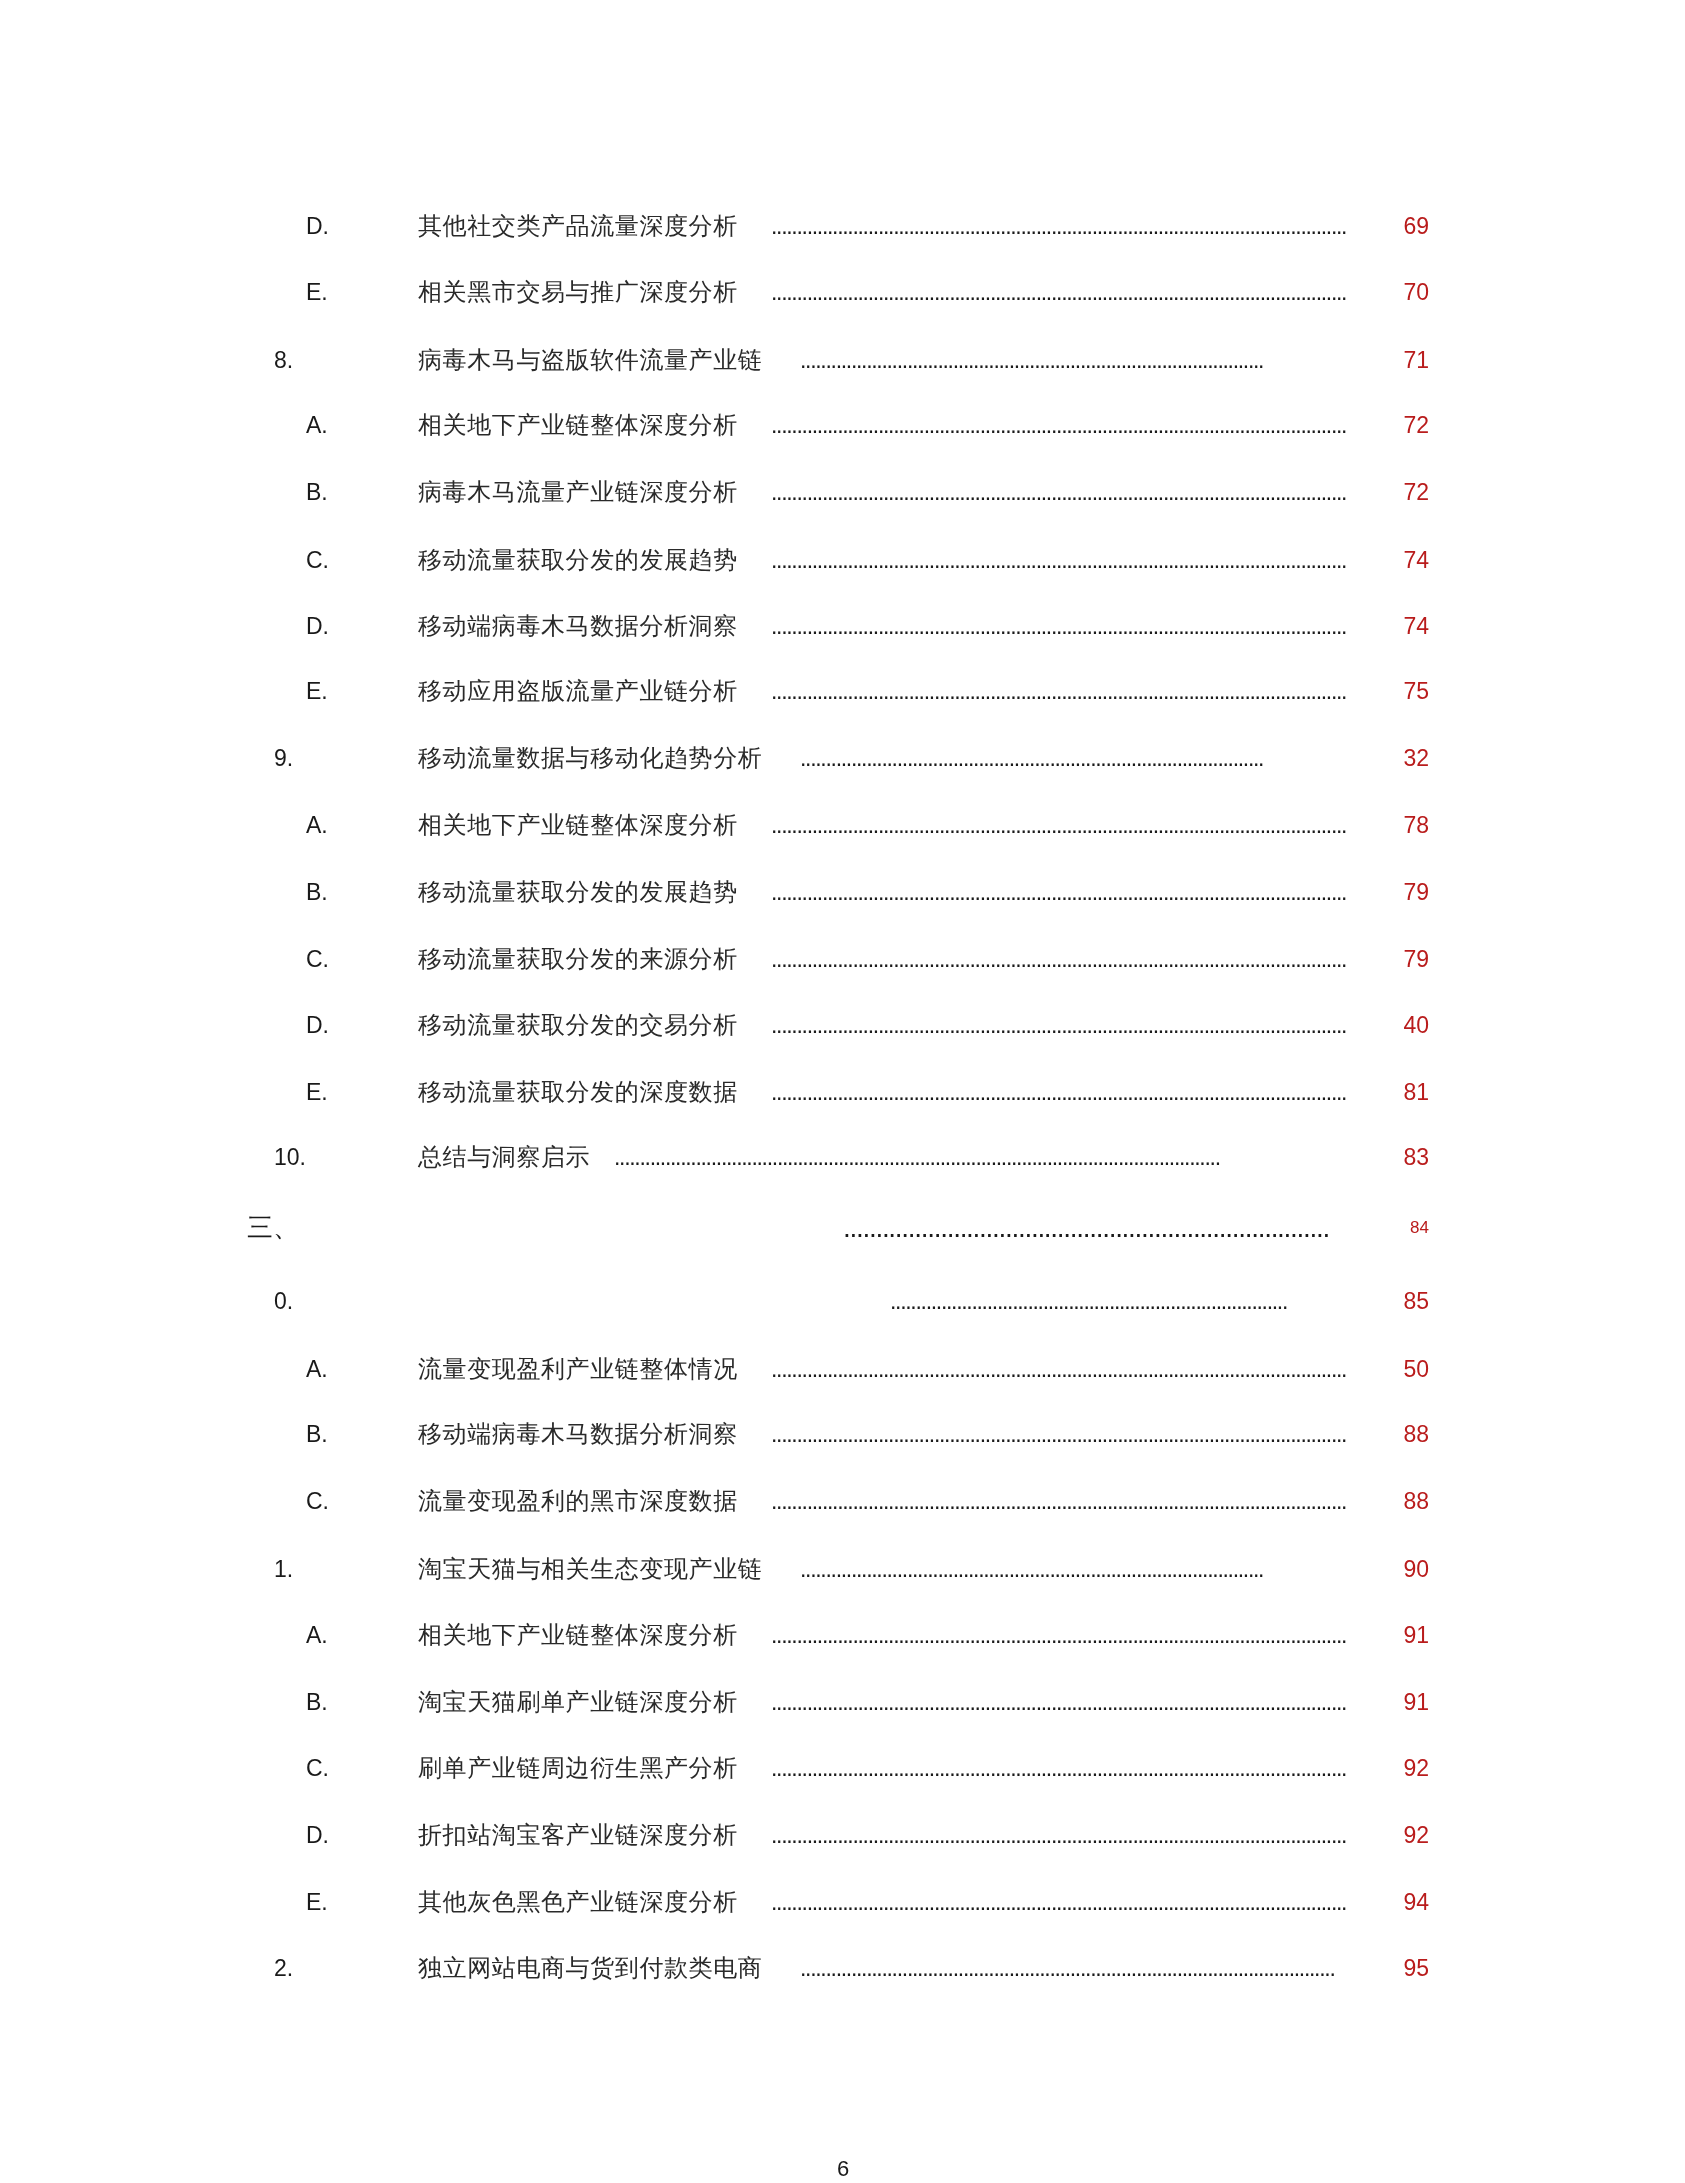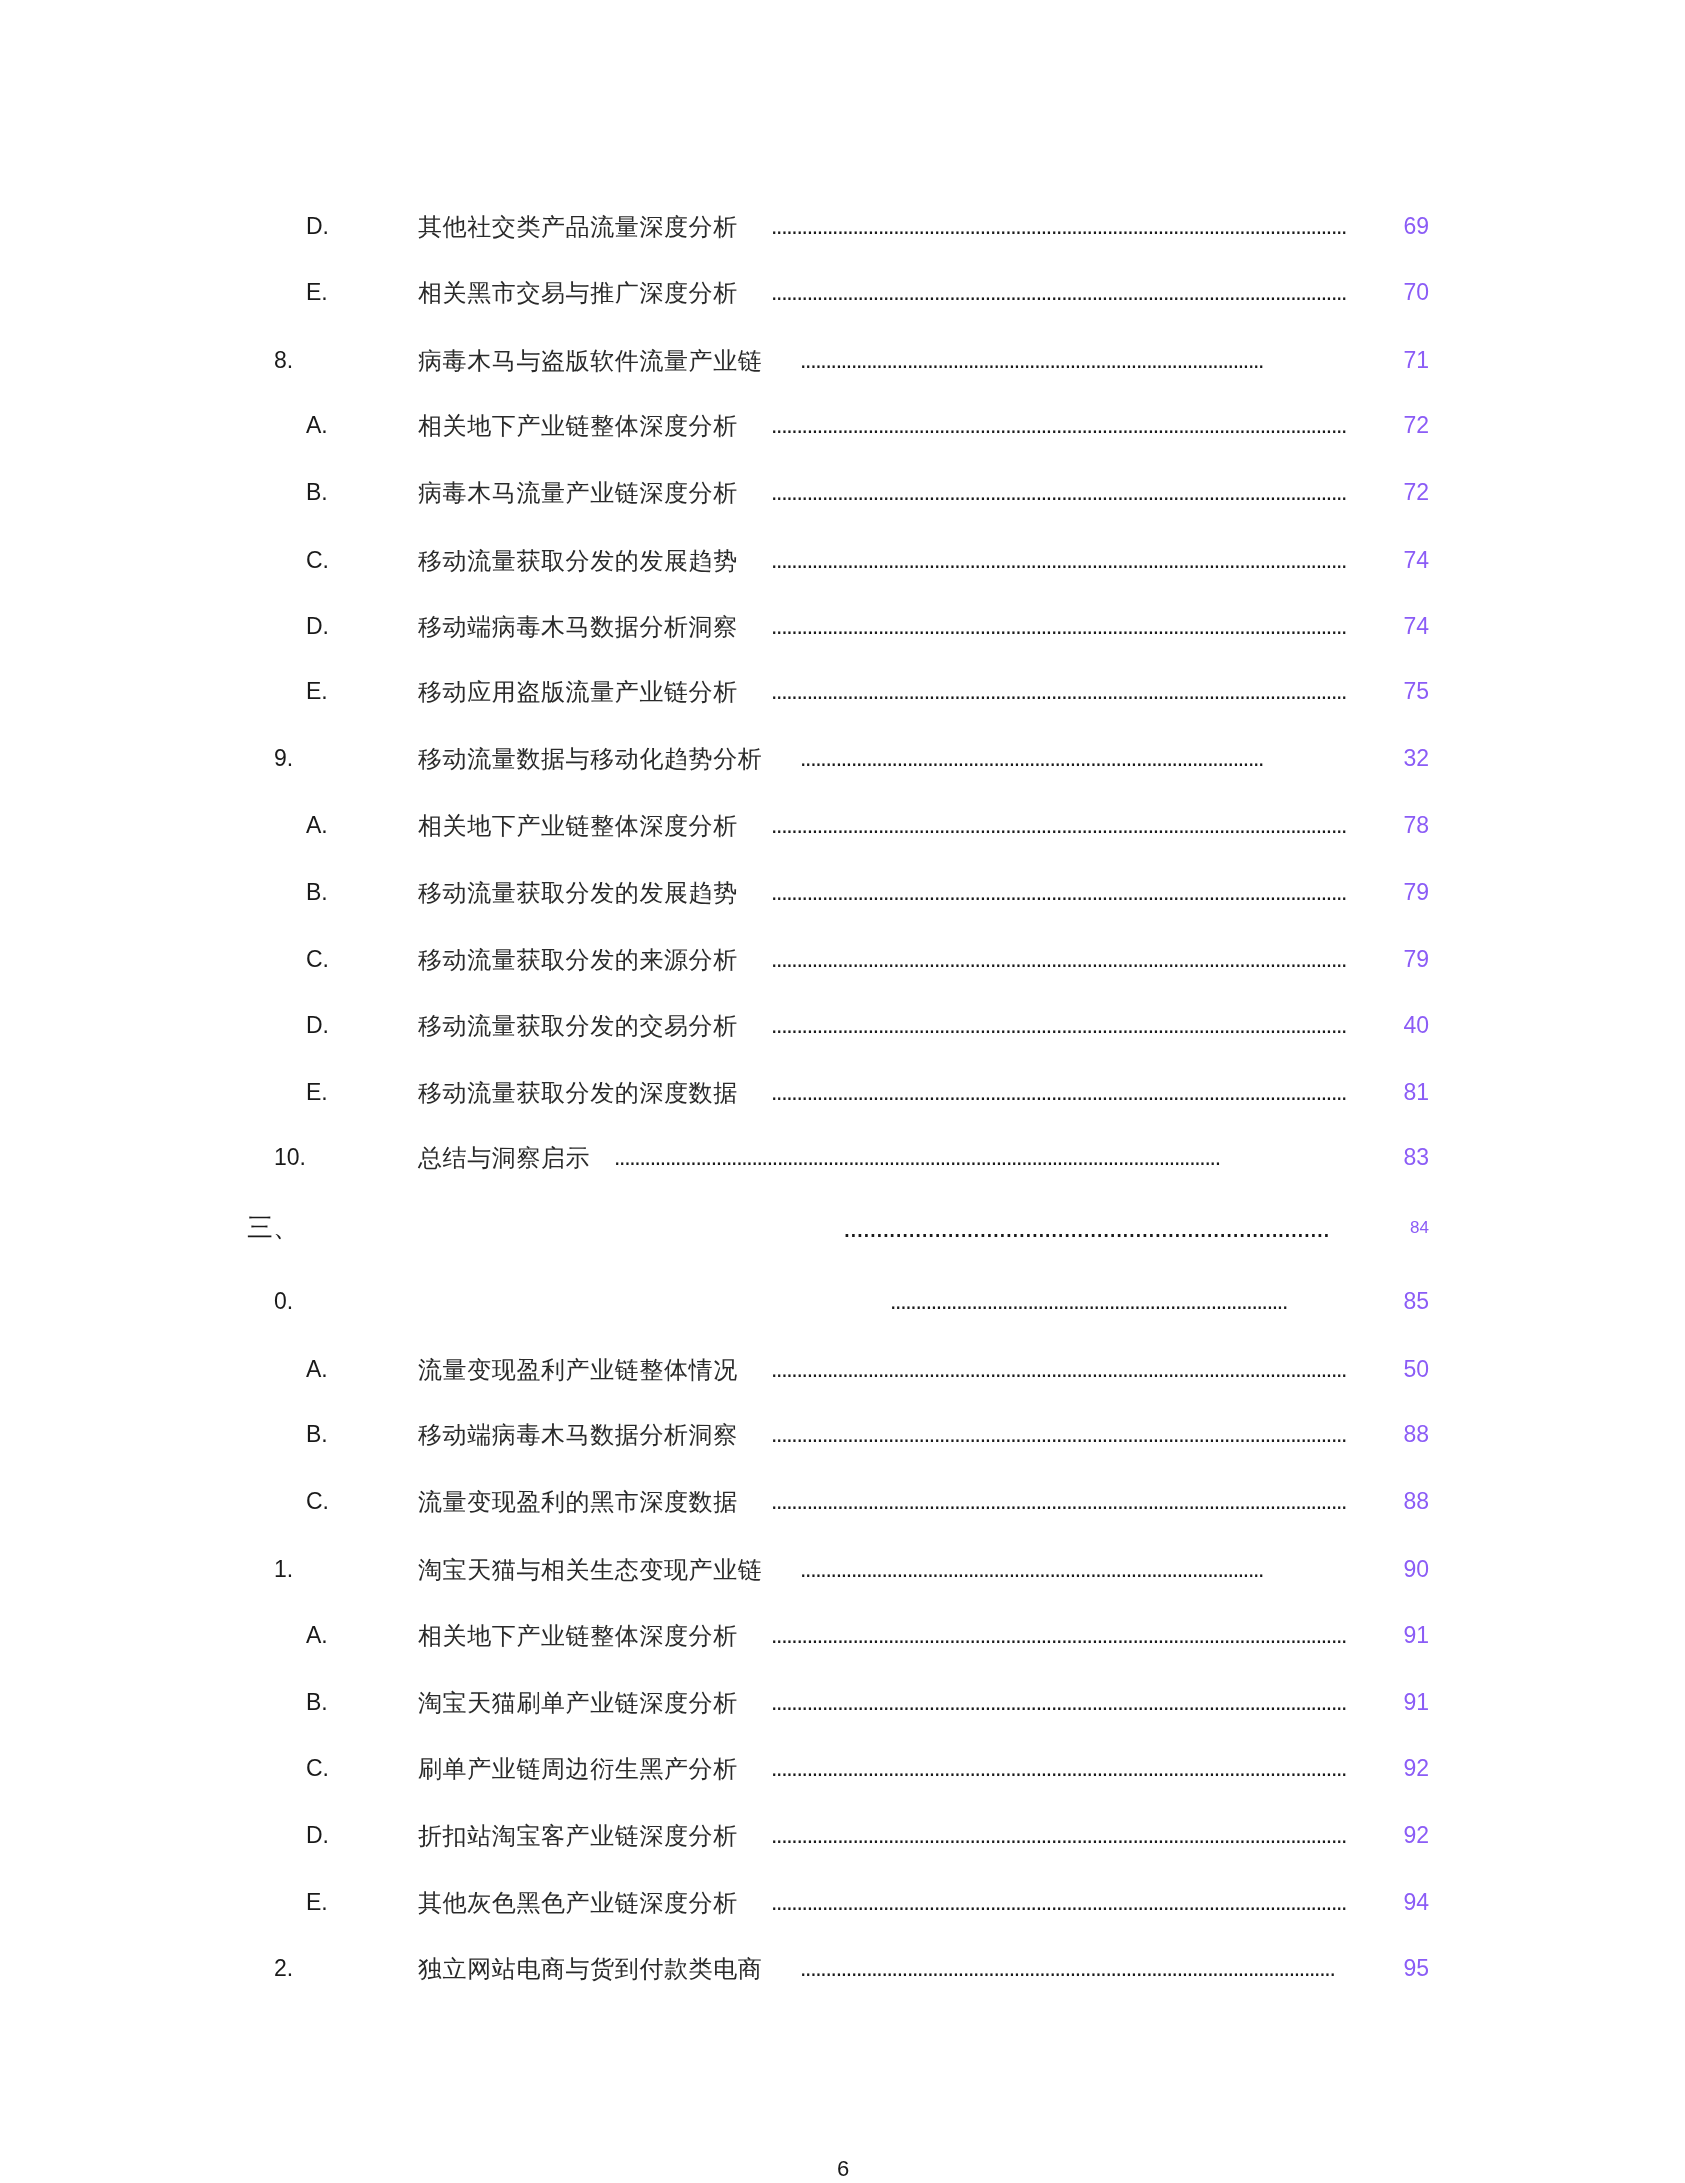--- a/index.html
+++ b/index.html
@@ -7,32 +7,32 @@
     width: 1686px; height: 2183px; position: relative; overflow: hidden;
     font-family: "Liberation Sans", "DejaVu Sans", sans-serif; color: #1a1a1a;
   }
   .toc { position: absolute; left: 0; top: 0; width: 1686px; }
   .entry { position: absolute; left: 0; width: 1686px; height: 39px; }
   .num {
     position: absolute; font-family: "Liberation Sans", sans-serif;
     font-size: 23px; line-height: 39px; color: #1a1a1a;
   }
   .title {
-    position: absolute; left: 418px; font-family: Liberation Sans, sans-serif;
+    position: absolute; left: 418px; font-family: Liberation Serif, serif;
     font-size: 24px; line-height: 39px; color: #2a2a2a; white-space: nowrap;
     letter-spacing: 0.6px;
   }
   .leader {
     position: absolute; height: 39px; overflow: hidden; white-space: nowrap;
     font-family: "Liberation Sans", sans-serif; font-size: 23px; line-height: 39px;
     color: #1a1a1a; letter-spacing: -1.3px;
   }
   .page {
     position: absolute; right: 257px; font-family: "Liberation Sans", sans-serif;
-    font-size: 23px; line-height: 39px; color: #8b5cf6; text-align: left;
+    font-size: 23px; line-height: 39px; color: #b91c1c; text-align: left;
   }
   .lvl-sub .num { left: 306px; }
   .lvl-sec .num { left: 274px; }
   .lvl-part .num { left: 247px; font-family: "DejaVu Serif", serif; font-size: 26px; }
   .lvl-part .title { font-size: 30px; letter-spacing: 1.3px; }
   .lvl-part .leader { font-size: 28px; }
   .lvl-part .page { font-size: 17px; }
   .footer-page {
     position: absolute; left: 0; width: 1686px; top: 2156px; text-align: center;
     font-family: "Liberation Sans", sans-serif; font-size: 22px; color: #1a1a1a;

